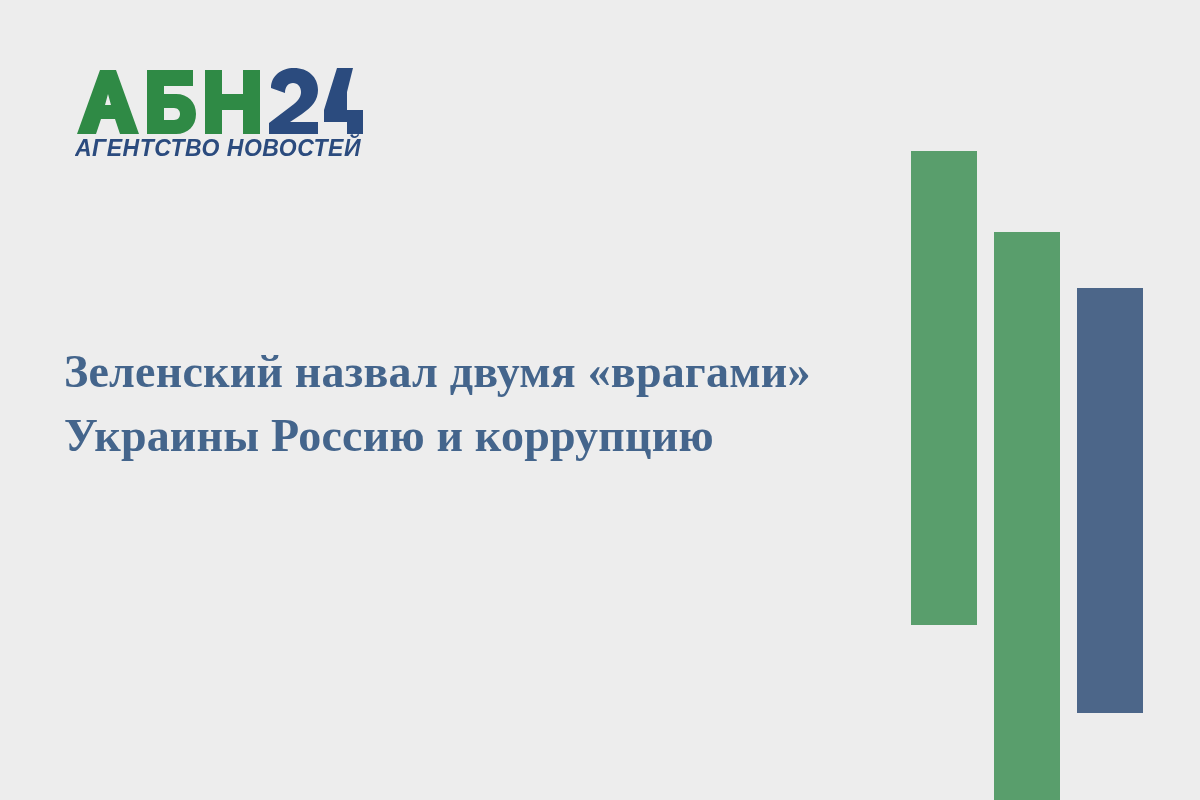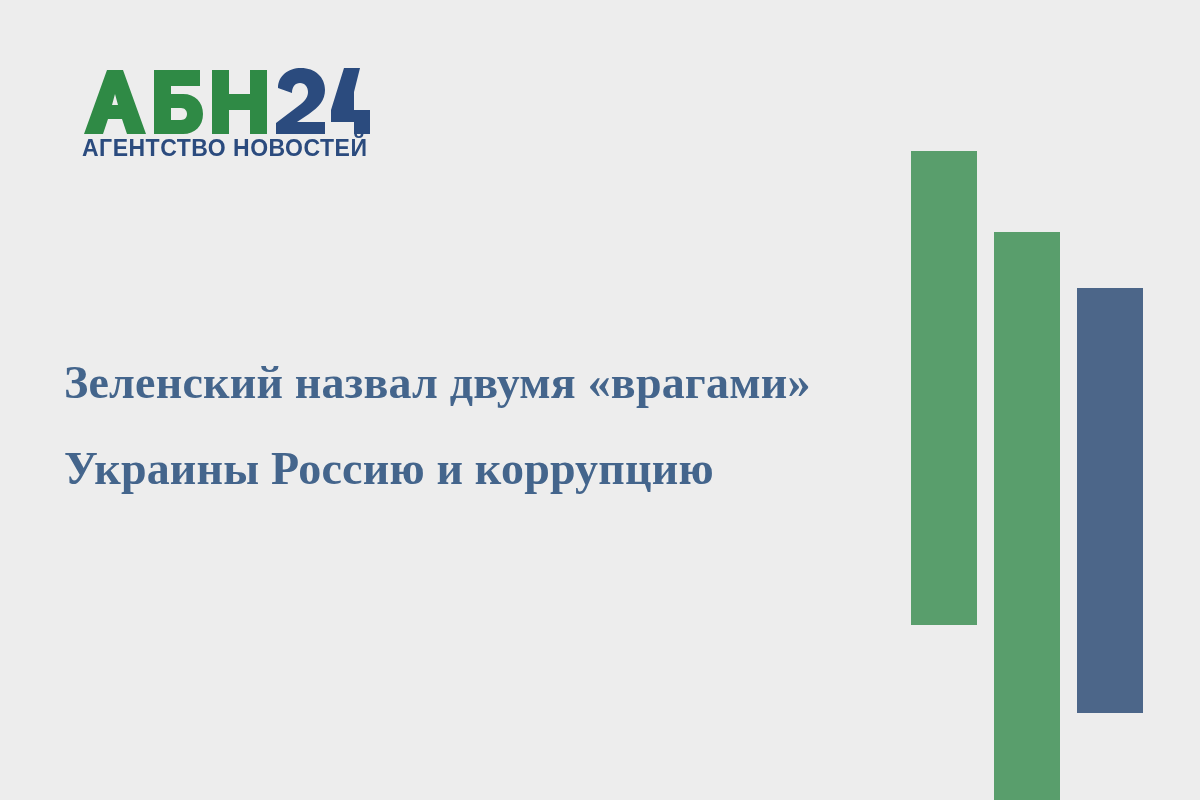--- a/index.html
+++ b/index.html
@@ -53,42 +53,43 @@
     left: 1077px;
     top: 288px;
     width: 66px;
     height: 425px;
     background: #4c6689;
   }
 
   
   .logo {
     position: absolute;
-    left: 82px;
+    left: 75px;
     top: 62px;
     width: 290px;
     height: 98px;
+    font-style: italic;
   }
   .logo svg {
     display: block;
     width: 290px;
     height: 98px;
   }
 
   
   .headline {
     position: absolute;
     left: 64px;
     top: 340px;
     width: 800px;
     color: #44658c;
     font-family: "Liberation Serif", "DejaVu Serif", serif;
     font-weight: 700;
     font-size: 46px;
-    line-height: 86px;
+    line-height: 64px;
     letter-spacing: 0.2px;
     white-space: pre-wrap;
   }
 </style>
 </head>
 <body>
 
 <div class="card">
 
   <div class="bars">

